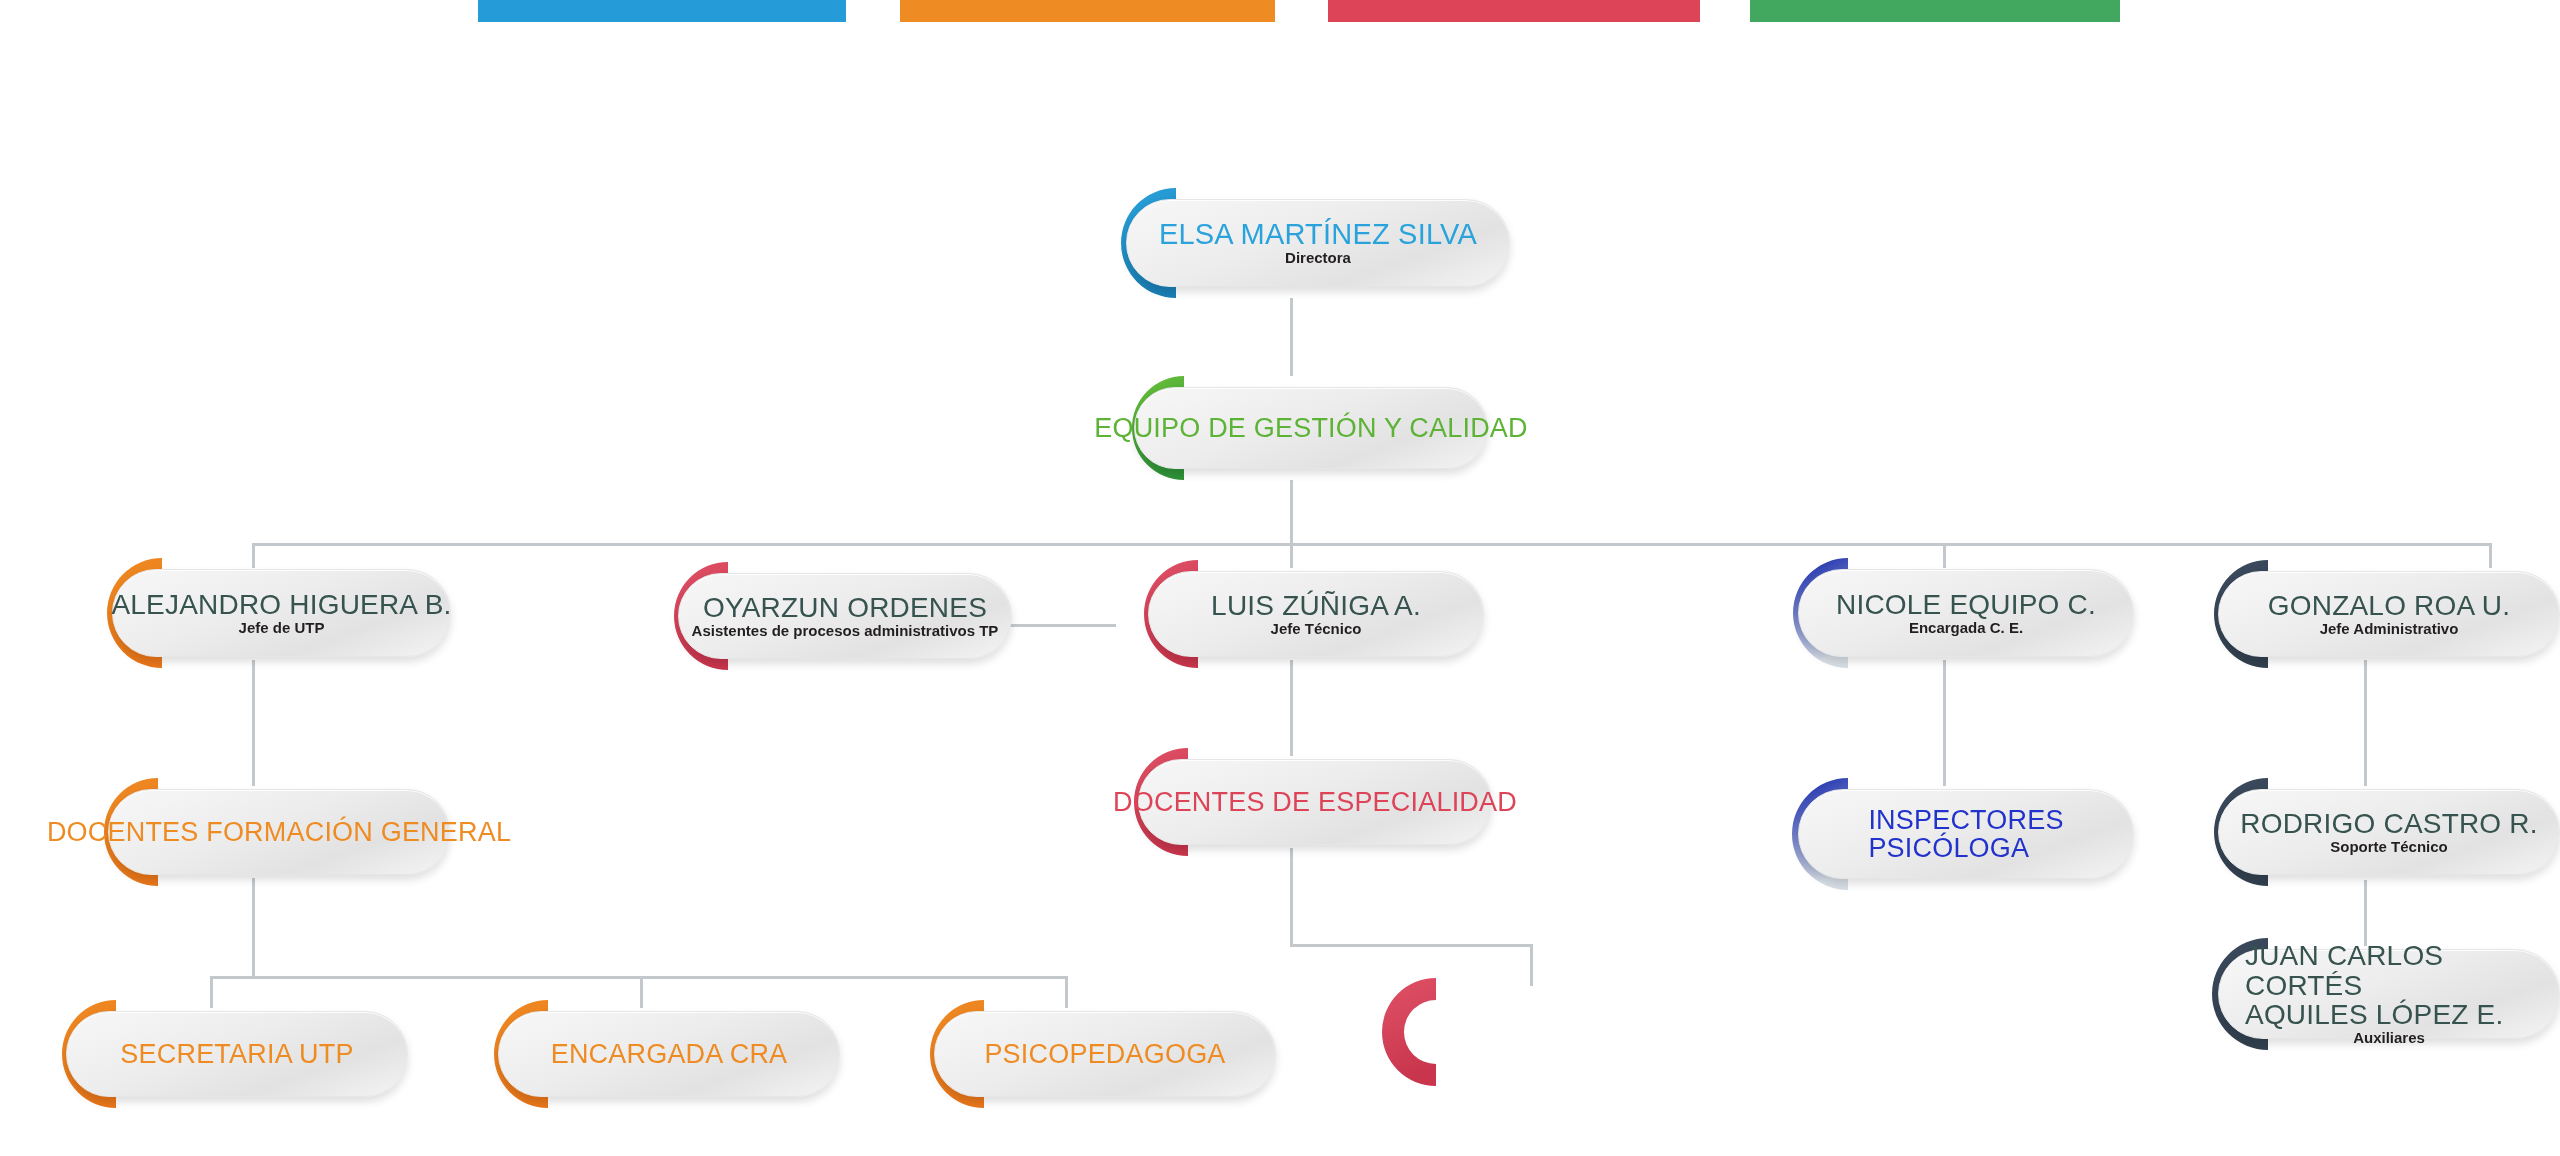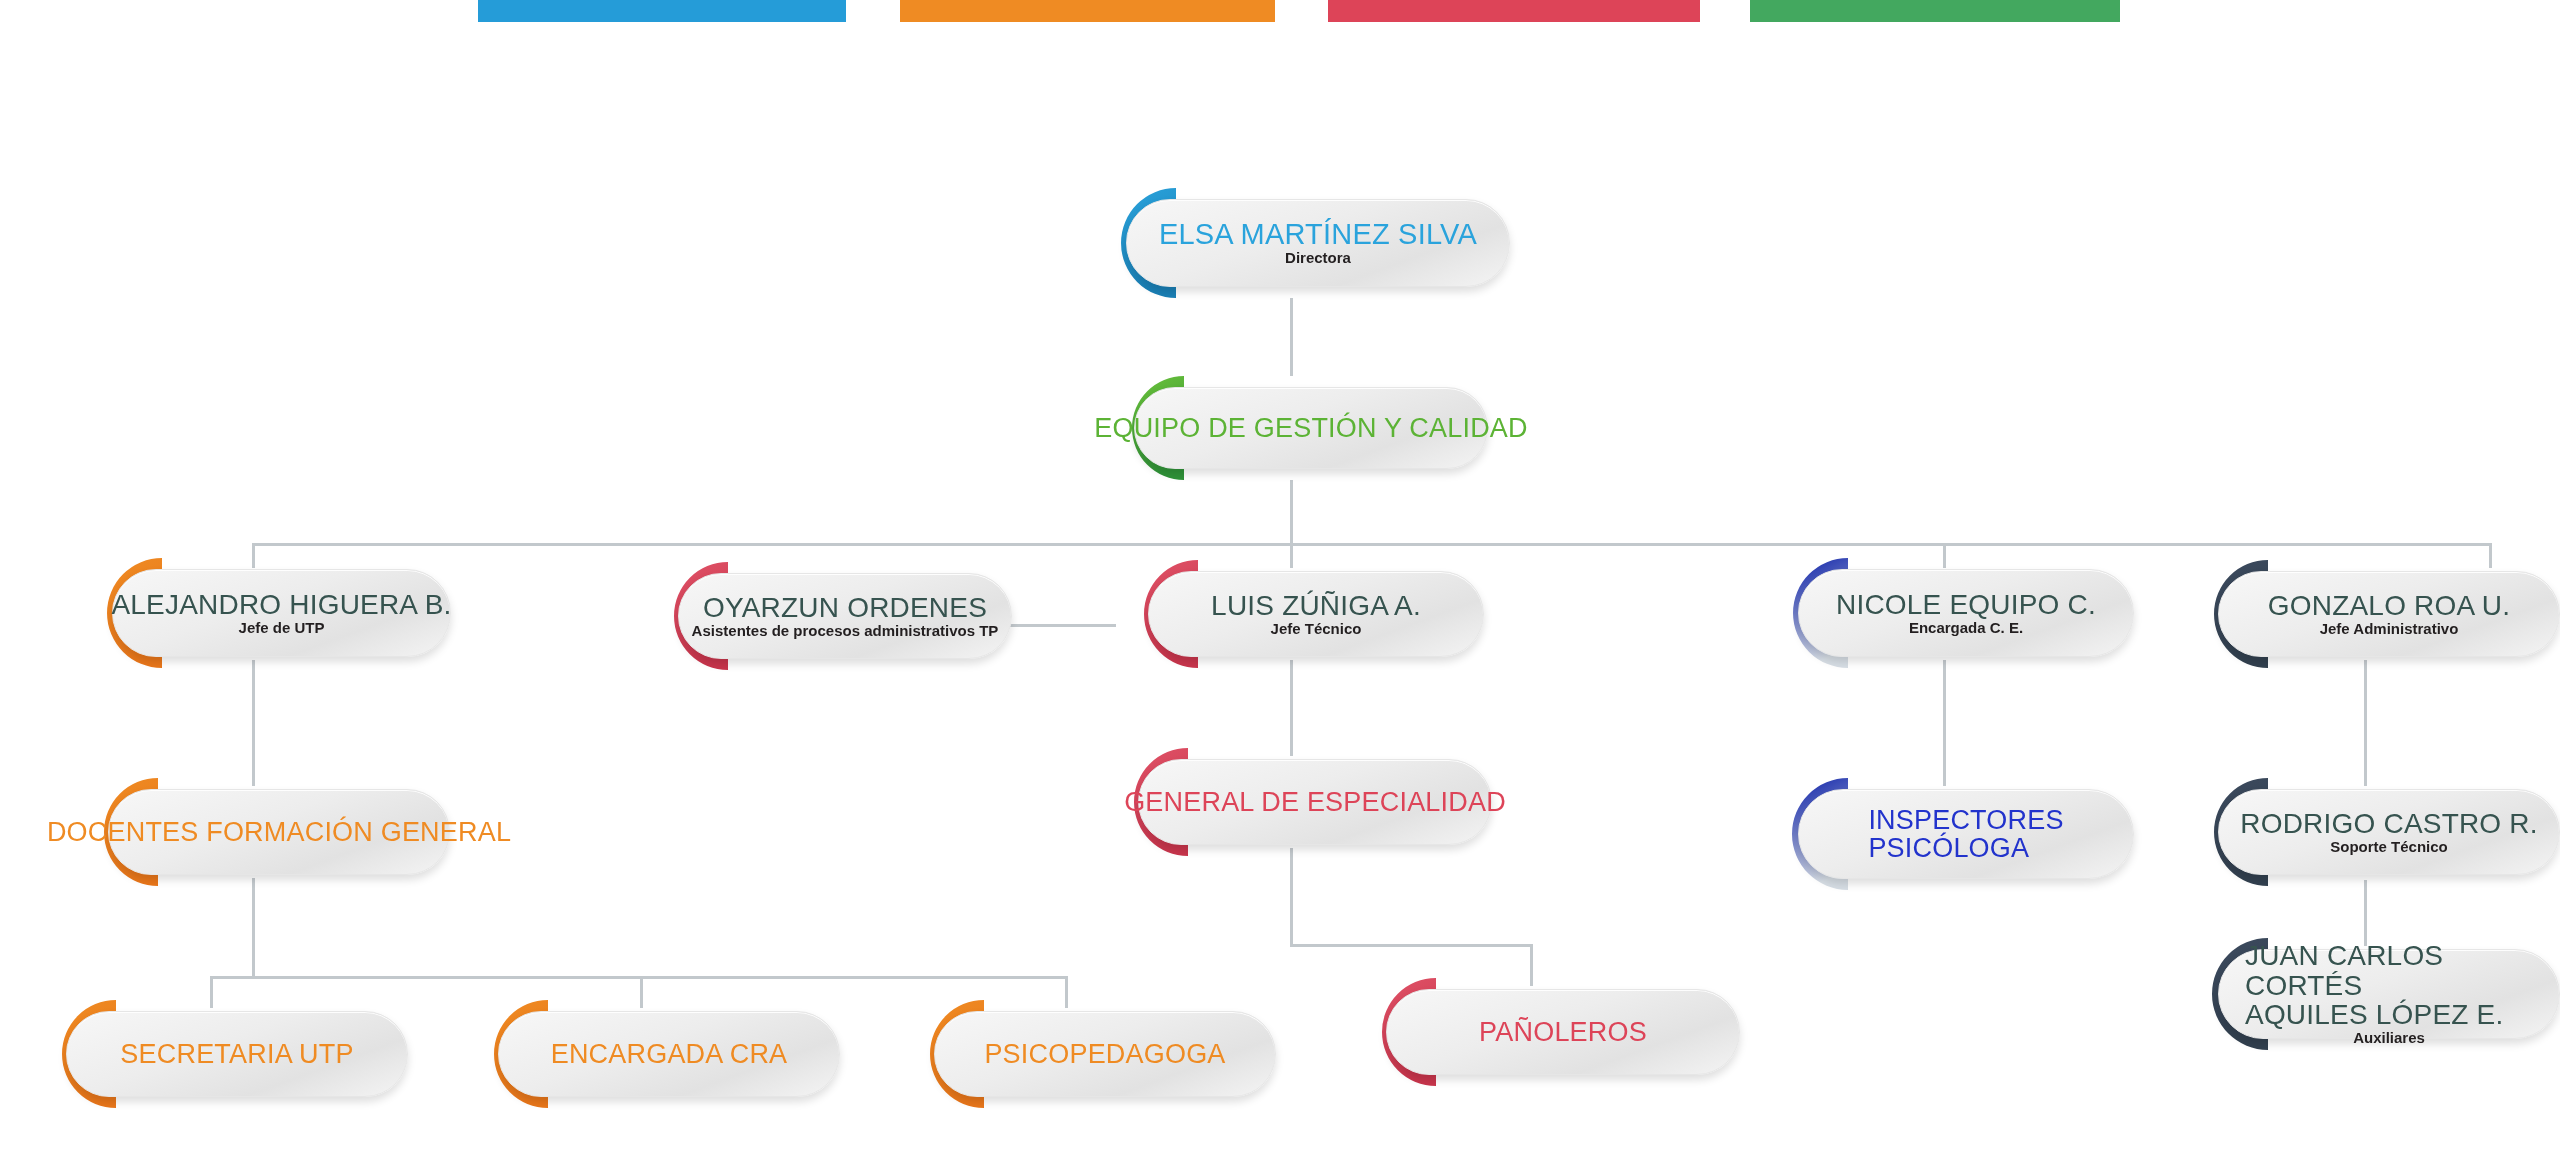--- a/index.html
+++ b/index.html
@@ -258,21 +258,21 @@
             <defs>
               <linearGradient id="g8" x1="0" y1="0" x2="0.25" y2="1">
                 <stop offset="0%" stop-color="#e05267"></stop>
                 <stop offset="100%" stop-color="#c8354c"></stop>
               </linearGradient>
             </defs>
             <path d="M 96 0 A 54 54 0 0 0 96 108 L 96 86 A 32 32 0 0 1 96 22 Z" fill="url(#g8)"></path>
           </svg>
         </div>
         <div class="card">
-          <div class="title t-red lg">GENERAL DE ESPECIALIDAD</div>
+          <div class="title t-red lg">DOCENTES DE ESPECIALIDAD</div>
         </div>
       </div>
       <div class="node" style="left: 1752px; top: 778px; width: 382px; height: 112px;">
         <div class="arc">
           <svg width="96" height="112" viewBox="0 0 96 112">
             <defs>
               <linearGradient id="g9" x1="0" y1="0" x2="0.25" y2="1">
                 <stop offset="0%" stop-color="#0b1fa8"></stop>
                 <stop offset="100%" stop-color="#d6dde4"></stop>
               </linearGradient>
@@ -371,18 +371,15 @@
           <svg width="96" height="108" viewBox="0 0 96 108">
             <defs>
               <linearGradient id="g15" x1="0" y1="0" x2="0.25" y2="1">
                 <stop offset="0%" stop-color="#e05267"></stop>
                 <stop offset="100%" stop-color="#c8354c"></stop>
               </linearGradient>
             </defs>
             <path d="M 96 0 A 54 54 0 0 0 96 108 L 96 86 A 32 32 0 0 1 96 22 Z" fill="url(#g15)"></path>
           </svg>
         </div>
-        <div class="card">
-          <div class="title t-red lg">PAÑOLEROS</div>
-        </div>
       </div>
     </div>
 </div>
 
 </body></html>

